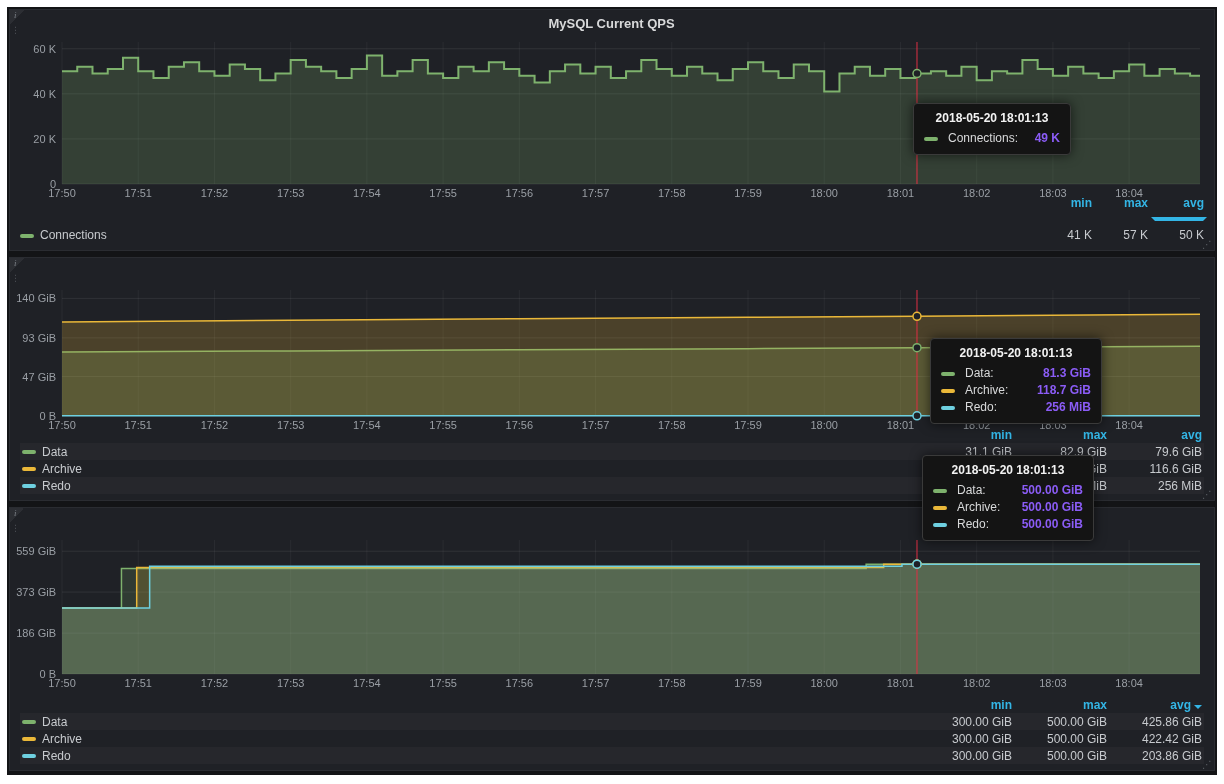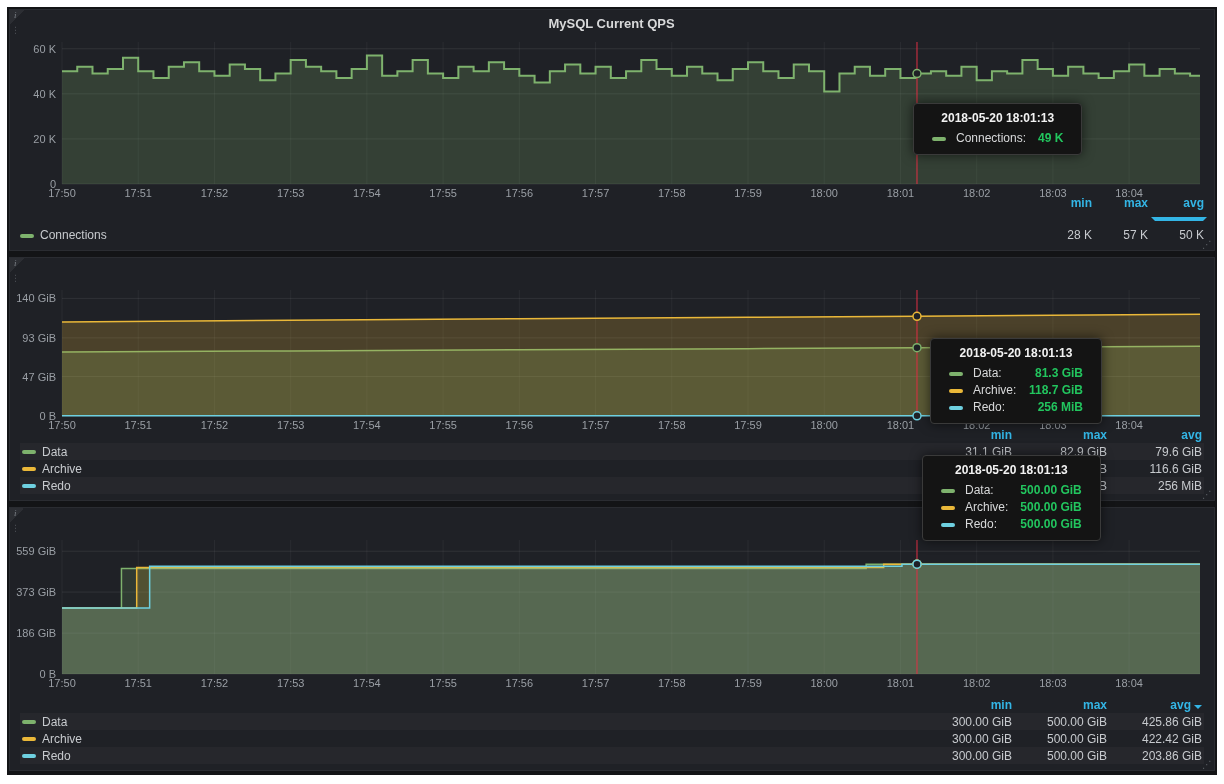--- a/index.html
+++ b/index.html
@@ -39,26 +39,26 @@
   .legend-table { bottom: 6px; }
   .lt-row { display: flex; align-items: center; height: 17px; padding: 0 2px; }
   .lt-row:nth-child(even) { background: rgba(255,255,255,0.03); }
   .lt-name { flex: 1; white-space: nowrap; cursor: pointer; }
   .lt-v { width: 95px; text-align: right; }
   .lt-head { color: #33b5e5; font-weight: bold; }
   .lt-head .lt-v { cursor: pointer; }
 
   
   .tooltip { position: absolute; z-index: 20; background: #141414; border: 1px solid #3a3a3a;
-    border-radius: 4px; padding: 7px 18px; color: #d8d9da; font-size: 12px;
+    border-radius: 4px; padding: 7px 10px; color: #d8d9da; font-size: 12px;
     box-shadow: 0 0 12px rgba(0,0,0,0.6); }
   .tt-date { font-weight: bold; color: #f2f2f2; text-align: center; margin-bottom: 5px; white-space: nowrap; }
   .tt-row { display: flex; align-items: center; gap: 4px; line-height: 17px; white-space: nowrap; }
   .tt-label { margin-right: 8px; }
-  .tt-val { margin-left: auto; font-weight: bold; color: #22c55e; }
+  .tt-val { margin-left: auto; font-weight: bold; color: #8b5cf6; }
   .tt-1 { left: 906px; top: 96px;  min-width: 158px; }
   .tt-2 { left: 923px; top: 331px; min-width: 172px; }
   .tt-3 { left: 915px; top: 448px; min-width: 172px; }
 </style>
 </head>
 <body>
 
 <div class="page">
   <div class="dashboard">
 
@@ -116,21 +116,21 @@
         <span class="series-toggle">
           <span class="dash" style="background: rgb(126, 178, 109);"></span><span>Connections</span>
         </span>
         <div class="li-right">
           <div class="li-hrow">
             <span class="sort">min</span>
             <span class="sort">max</span>
             <span class="sort"><span>avg</span><span class="caret"></span></span>
           </div>
           <div class="li-vrow">
-            <span>28 K</span>
+            <span>41 K</span>
             <span>57 K</span>
             <span>50 K</span>
           </div>
         </div>
       </div>
       <span class="resize-grip">⋰</span>
     </div>
 
     <div class="panel panel-2 p2">
       <div class="info-corner">i</div>

